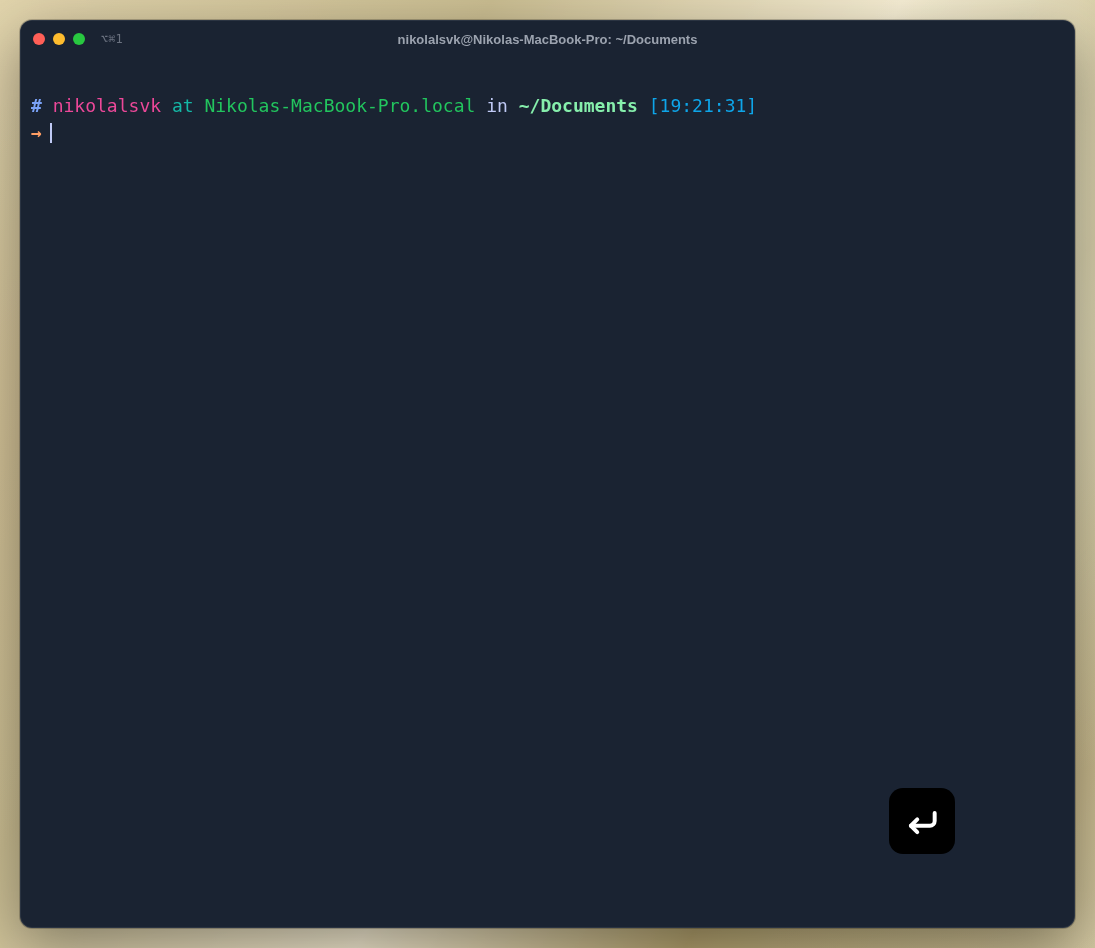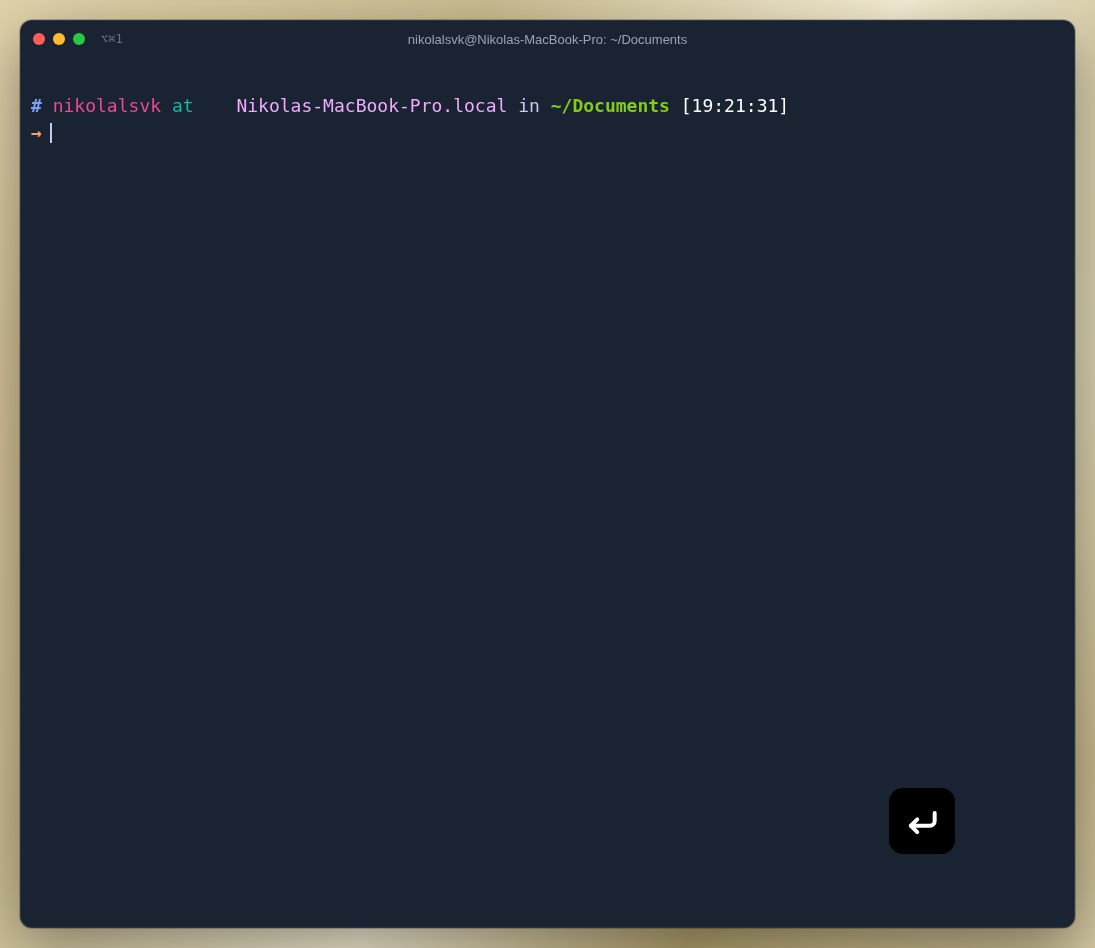--- a/index.html
+++ b/index.html
@@ -76,44 +76,44 @@
       font-size: 12px;
       font-weight: 500;
     }
 
     .window-title {
       position: absolute;
       left: 50%;
       transform: translateX(-50%);
       color: #9ca3af;
       font-size: 13px;
-      font-weight: 400;
+      font-weight: 700;
       font-family: -apple-system, BlinkMacSystemFont, "Segoe UI", sans-serif;
     }
 
     .terminal-content {
       flex: 1;
       padding: 36px 10px 10px 10px;
       font-size: 18px;
       line-height: 1.4;
       color: #c0caf5;
       position: relative;
     }
 
     .prompt-line1 {
       white-space: pre;
     }
 
     .hash { color: #7aa2f7; font-weight: bold; }
     .user { color: #ec4899; }
     .at-word { color: #14b8a6; }
-    .host { color: #f0abfc; margin-left: 32px; }
+    .host { color: #22c55e; }
     .in-word { color: #c0caf5; margin-top: 24px; }
-    .path { color: #84cc16; font-weight: bold; }
-    .time { color: #ffffff; }
+    .path { color: #86efac; font-weight: bold; }
+    .time { color: #0ea5e9; }
 
     .prompt-line2 {
       display: flex;
       align-items: center;
       margin-top: 2px;
     }
 
     .arrow {
       color: #ff9e64;
       font-weight: bold;

